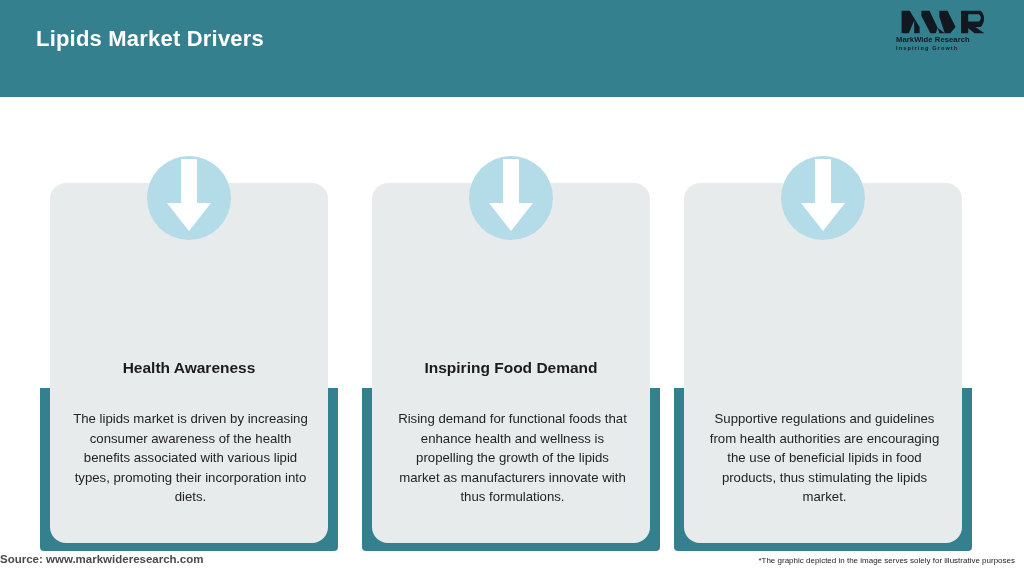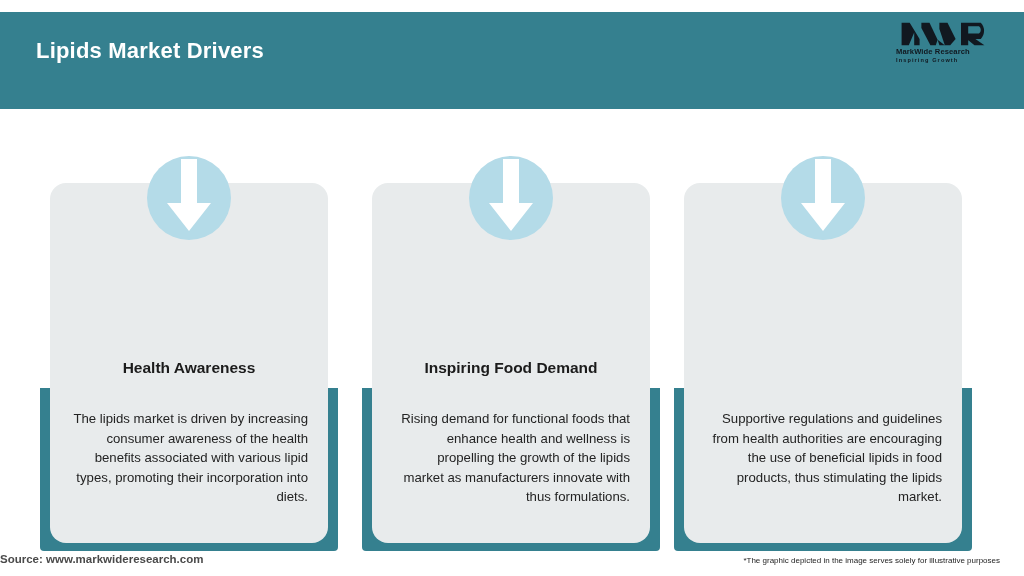--- a/index.html
+++ b/index.html
@@ -13,21 +13,21 @@
     position: relative;
     overflow: hidden;
     font-family: "Liberation Sans", sans-serif;
     background: #ffffff;
   }
 
   
   .header {
     position: absolute;
     left: 0;
-    top: 12px;
+    top: 0;
     width: 1024px;
     height: 97px;
     background: #35808f;
     box-sizing: border-box;
   }
   .header-title {
     position: absolute;
     left: 36px;
     top: 26px;
     font-size: 22px;
@@ -147,37 +147,37 @@
   }
 
   .card-body {
     position: absolute;
     left: 23px;
     right: 20px;
     top: 226px;
     font-size: 13.2px;
     line-height: 19.6px;
     color: #232323;
-    text-align: right;
+    text-align: center;
   }
 
   
   .source-note {
     position: absolute;
     left: 0;
     top: 553px;
     width: 1024px;
     text-align: left;
     font-size: 11.5px;
     font-weight: bold;
     color: #4a4a4a;
   }
   .disclaimer {
     position: absolute;
-    right: 24px;
+    right: 9px;
     top: 556px;
     font-size: 8px;
     color: #1d1d1d;
     white-space: nowrap;
     text-align: center;
   }
 </style>
 </head>
 <body>
 

